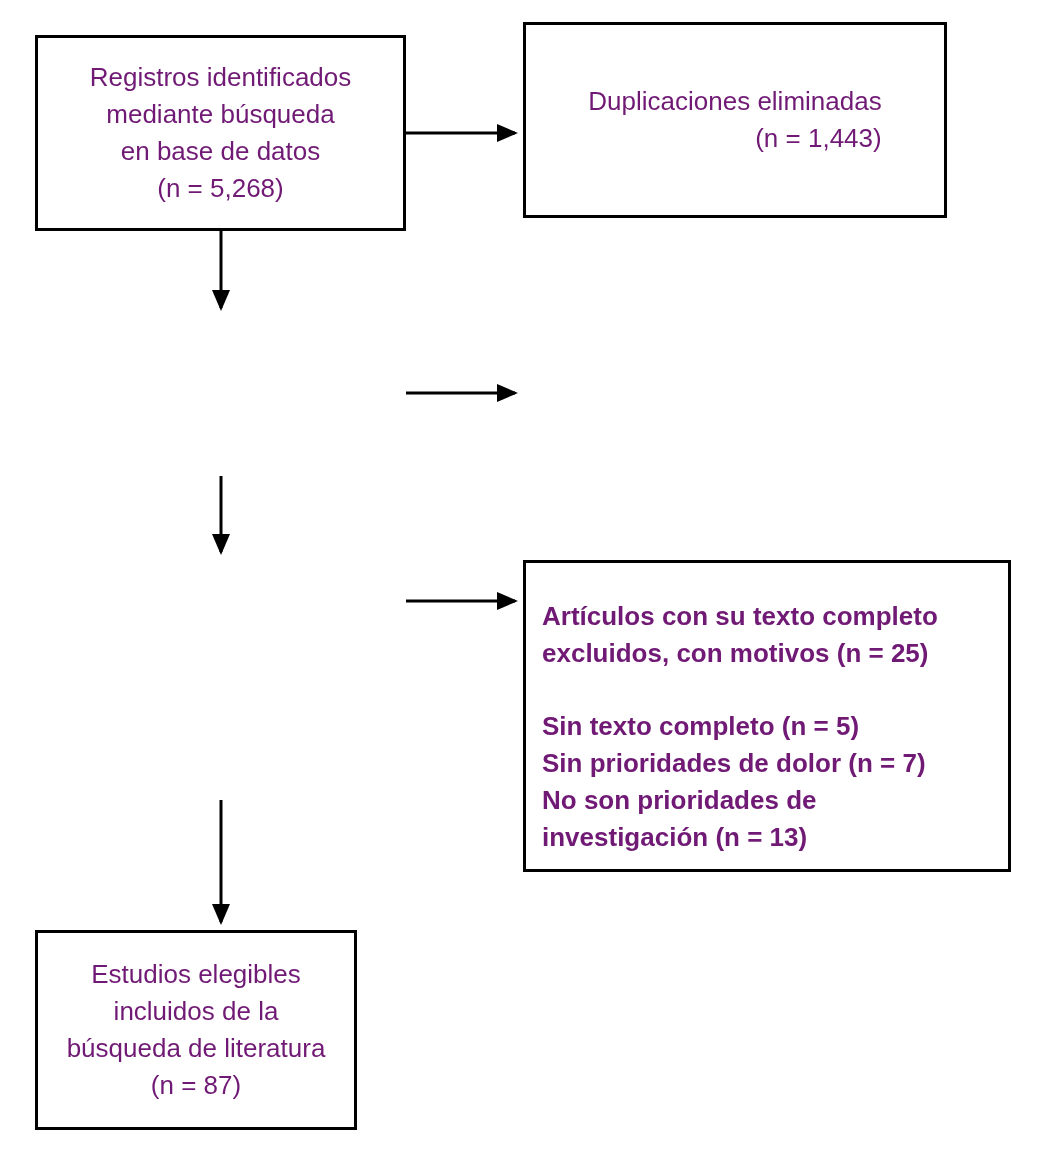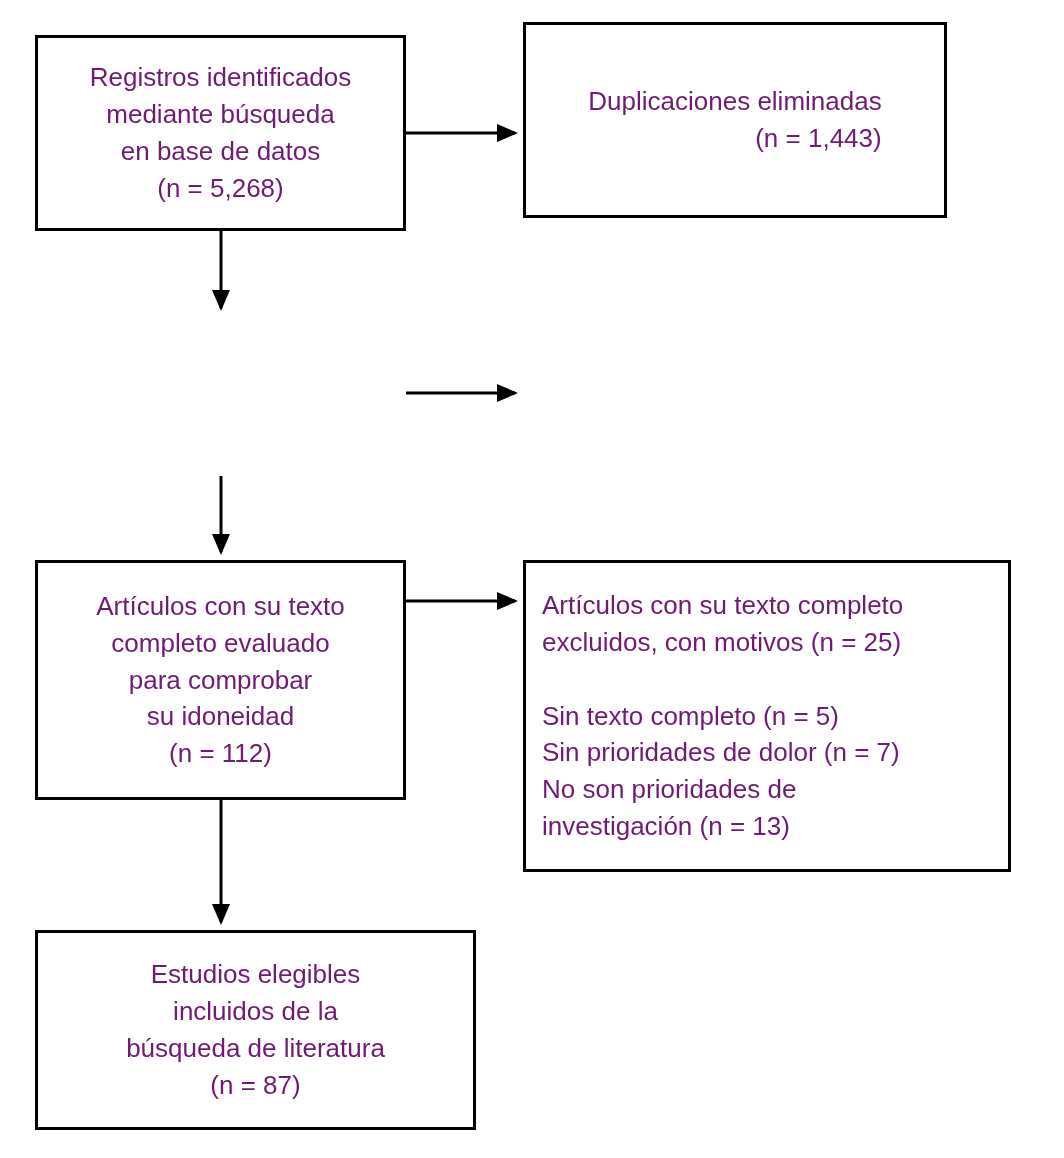--- a/index.html
+++ b/index.html
@@ -28,33 +28,34 @@
     text-align: center;
     font-size: 26px;
     line-height: 1.42;
     padding: 8px 10px;
   }
   .box-text {
     white-space: pre-line;
     display: block;
   }
   .box--left {
-    align-items: center;
+    align-items: flex-end;
     justify-content: flex-start;
     text-align: left;
     padding: 13px 16px;
+    font-weight: bold;
   }
   
   #box-identified      { left: 35px;  top: 35px;  width: 371px; height: 196px; }
   #box-duplicates      { left: 523px; top: 22px;  width: 424px; height: 196px; text-align: right; }
   #box-screened        { left: 35px;  top: 316px; width: 371px; height: 160px; }
   #box-excluded-ta     { left: 523px; top: 316px; width: 488px; height: 160px; }
   #box-fulltext        { left: 35px;  top: 560px; width: 371px; height: 240px; }
   #box-ft-excluded     { left: 523px; top: 560px; width: 488px; height: 312px; }
-  #box-included        { left: 35px;  top: 930px; width: 441px; height: 200px; }
+  #box-included        { left: 35px;  top: 930px; width: 322px; height: 200px; }
 
   .arrows-layer {
     position: absolute;
     left: 0;
     top: 0;
     width: 1064px;
     height: 1158px;
     pointer-events: none;
   }
   .arrow-line {
@@ -89,27 +90,20 @@
 (n = 5,268)</span>
   </div>
 
   <div class="box" id="box-duplicates">
     <span class="box-text">Duplicaciones eliminadas
 (n = 1,443)</span>
   </div>
 
 
 
-  <div class="box" id="box-fulltext">
-    <span class="box-text">Artículos con su texto
-completo evaluado
-para comprobar
-su idoneidad
-(n = 112)</span>
-  </div>
 
   <div class="box box--left" id="box-ft-excluded">
     <span class="box-text">Artículos con su texto completo
 excluidos, con motivos (n = 25)
 
 Sin texto completo (n = 5)
 Sin prioridades de dolor (n = 7)
 No son prioridades de
 investigación (n = 13)</span>
   </div>

